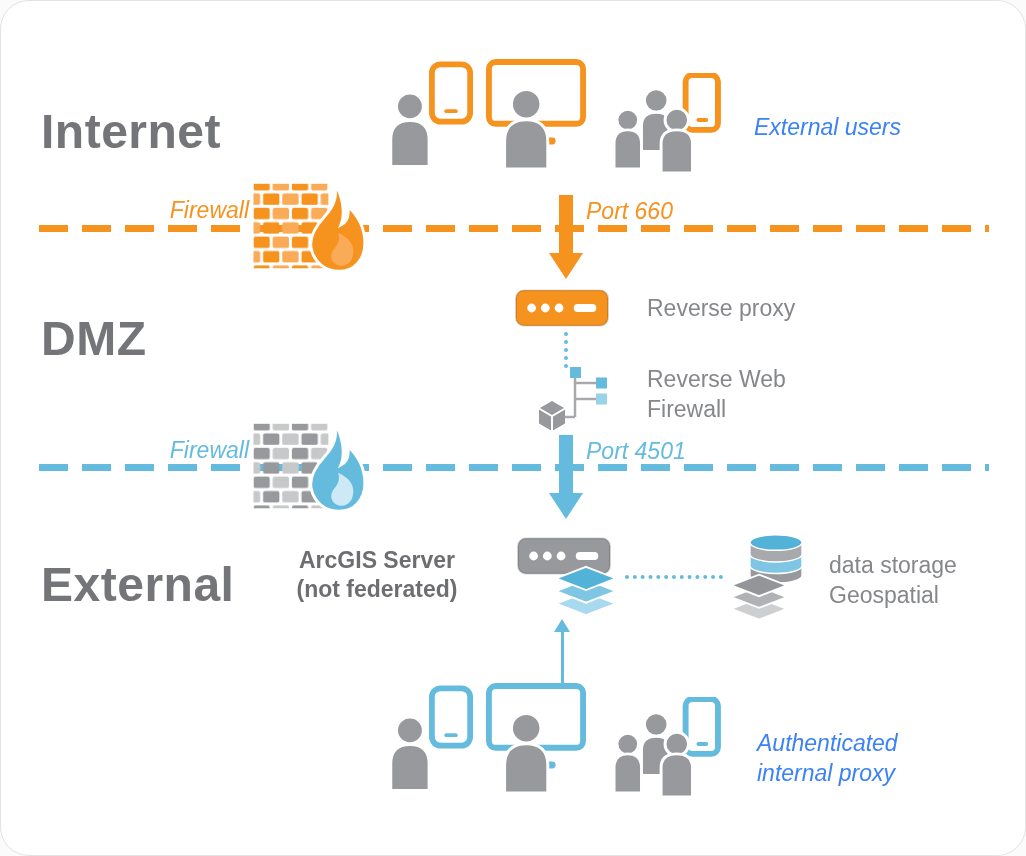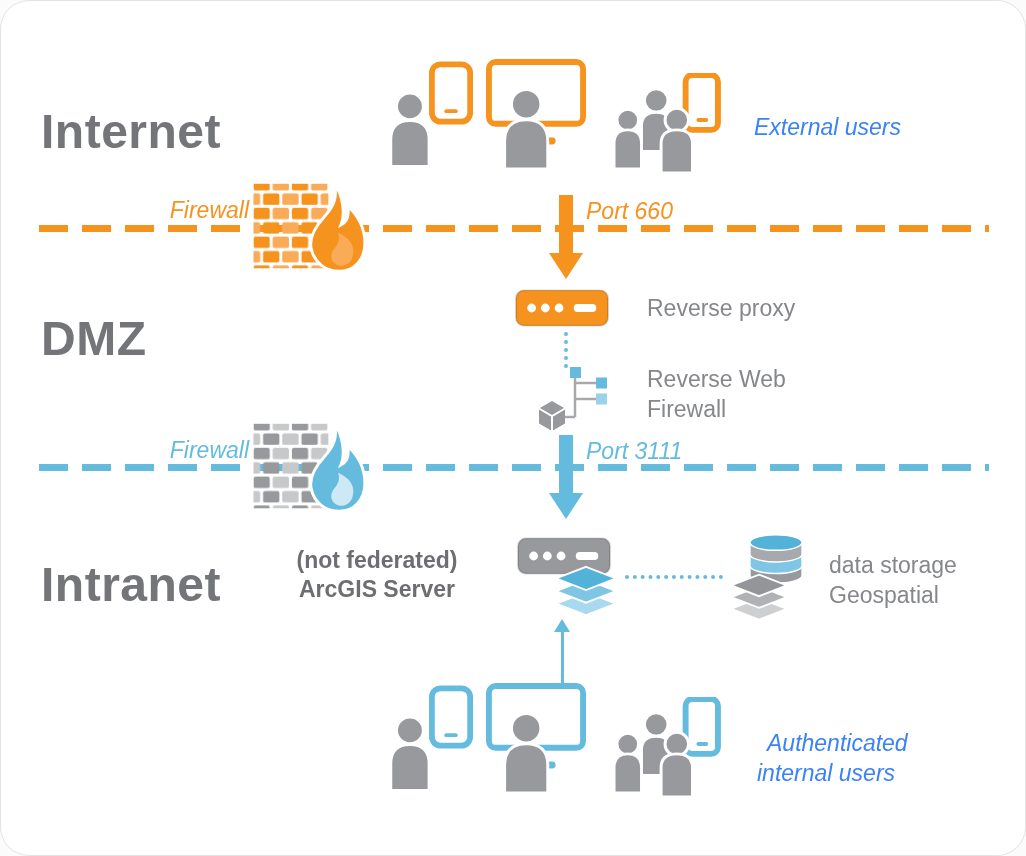--- a/index.html
+++ b/index.html
@@ -73,21 +73,21 @@
   .layers-gray .ly1 { fill:#939598; } .layers-gray .ly2 { fill:#B0B2B5; } .layers-gray .ly3 { fill:#CDCFD1; }
   .layers-blue polygon, .layers-gray polygon { stroke:#fff; stroke-width:2; }
 </style>
 </head>
 <body>
 
 <div class="stage">
 
   <div class="zone-label" style="left:40px; top:103px;">Internet</div>
   <div class="zone-label" style="left:40px; top:310px;">DMZ</div>
-  <div class="zone-label" style="left:40px; top:556px;">Intranet</div>
+  <div class="zone-label" style="left:40px; top:556px;">External</div>
 
   <div class="icon c-orange" style="left:386px; top:60px; width:86px; height:106px;">
     <svg viewBox="0 0 90 110">
       <rect class="dev" x="47" y="3" width="40" height="60" rx="9"></rect>
       <rect class="dev-bar" x="60" y="50" width="14" height="4" rx="2"></rect>
       <circle class="person" cx="24" cy="47" r="14"></circle>
       <path class="person" d="M4,110 L4,82 Q4,62 24,62 Q44,62 44,82 L44,110 Z"></path>
     </svg>
   </div>
   <div class="icon c-orange" style="left:484px; top:58px; width:102px; height:110px;">
@@ -187,29 +187,29 @@
           <rect class="bb-g" x="30" y="15" width="17" height="12" rx="2"></rect>
         </pattern>
       </defs>
       <rect x="0" y="5" width="78" height="88" fill="url(#pbr2)"></rect>
       <g transform="translate(46,4)">
         <path class="fl-main" d="M38,0 C42,14 38,24 28,35 C18,46 12,57 14,68 C17,83 29,92 43,92 C59,92 70,80 70,63 C70,47 63,34 52,24 C54,34 51,41 45,44 C50,33 47,12 38,0 Z"></path>
         <path class="fl-inner" d="M42,52 C45,60 41,65 37,70 C33,76 35,84 43,86 C52,88 58,81 58,71 C58,62 51,56 42,52 Z"></path>
       </g>
     </svg>
   </div>
-  <div class="note blue-text" style="left:585px; top:437px;">Port 3111</div>
+  <div class="note blue-text" style="left:585px; top:437px;">Port 4501</div>
   <div class="big-arrow arrow-blue" style="left:548px; top:434px; height:84px;">
     <div class="shaft"></div>
       <div class="head"></div>
   </div>
 
   <div class="server-label" style="left:270px; top:545px; width:212px;">
+    <span class="ln">ArcGIS Server</span>
     <span class="ln">(not federated)</span>
-    <span class="ln">ArcGIS Server</span>
   </div>
   <div class="icon server-gray" style="left:514px; top:534px; width:98px; height:42px;">
     <svg viewBox="0 0 100 42">
       <rect x="3" y="3" width="94" height="36" rx="8" fill="currentColor"></rect>
       <rect x="3" y="3" width="94" height="36" rx="8" fill="none" stroke="rgba(0,0,0,0.15)" stroke-width="2"></rect>
       <circle cx="19" cy="21" r="4.5" fill="#fff"></circle>
       <circle cx="33" cy="21" r="4.5" fill="#fff"></circle>
       <circle cx="47" cy="21" r="4.5" fill="#fff"></circle>
       <rect x="62" y="17" width="23" height="8" rx="4" fill="#fff"></rect>
     </svg>
@@ -272,17 +272,17 @@
       <rect class="dev-bar" x="87" y="46" width="12" height="4" rx="2"></rect>
       <circle class="person" cx="46" cy="28" r="12"></circle>
       <path class="person" d="M31,80 L31,54 Q31,40 46,40 Q61,40 61,54 L61,80 Z"></path>
       <circle class="person" cx="17" cy="48" r="11"></circle>
       <path class="person" d="M3,98 L3,72 Q3,58 17,58 Q31,58 31,72 L31,98 Z"></path>
       <circle class="person" cx="67" cy="48" r="12"></circle>
       <path class="person" d="M51,102 L51,72 Q51,58 67,58 Q83,58 83,72 L83,102 Z"></path>
     </svg>
   </div>
   <div class="note" style="left:756px; top:727px; line-height:30px;">
-    <span class="ln" style="display:block;margin-left:10px;">Authenticated</span>
-    <span class="ln" style="display:block;">internal users</span>
+    <span class="ln" style="display:block;">Authenticated</span>
+    <span class="ln" style="display:block;">internal proxy</span>
   </div>
 
 </div>
 
 </body></html>

